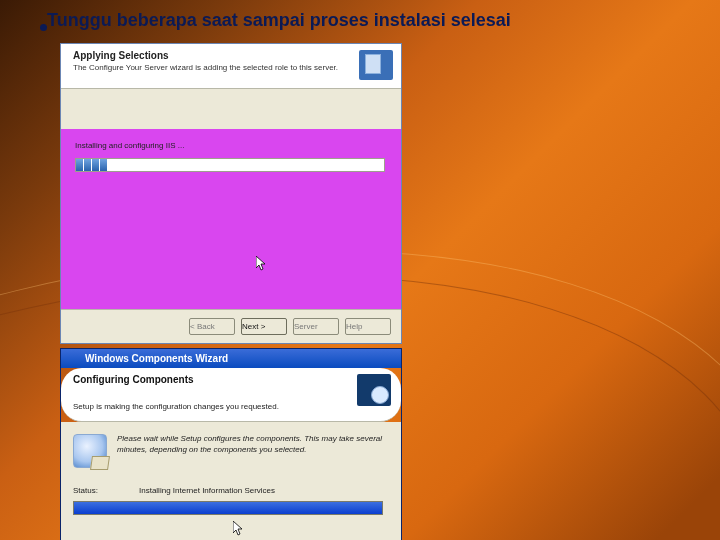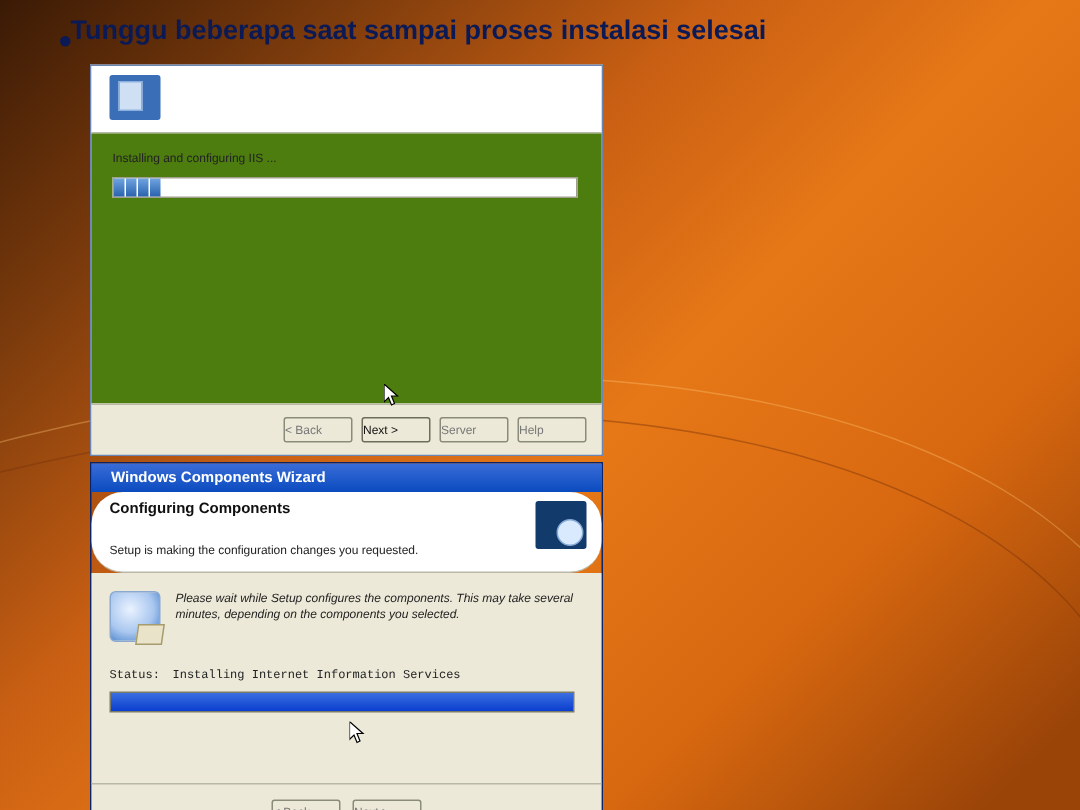--- a/index.html
+++ b/index.html
@@ -45,21 +45,21 @@
   .wiz-head-left .t1 { font-size:10px; font-weight:bold; color:#222; }
   .wiz-head-left .t2 { font-size:8px; color:#333; margin-top:2px; }
   .wiz-head-icon {
     width:34px; height:30px; background:#3a6fb7; border-radius:2px;
     position:relative;
   }
   .wiz-head-icon::after{
     content:""; position:absolute; left:6px; top:4px; width:14px; height:18px;
     background:#cfe0f5; border:1px solid #8bb0dd;
   }
-  .wiz-body { padding:12px 0 8px 14px; min-height:180px; background:#4d7c0f; }
+  .wiz-body { padding:12px 0 8px 14px; min-height:180px; background:#d946ef;margin-top:40px; }
   .wiz-status { font-size:8px; color:#222; }
   .progress-shell {
     margin-top:8px; width:310px; height:14px; border:1px solid #9f9f8d; background:#fff;
   }
   .progress-fill-seg {
     height:100%; display:flex; gap:1px;
   }
   .progress-fill-seg span{
     display:block; width:7px; height:100%;
     background:linear-gradient(#6fa4e0,#2a63ad);
@@ -75,21 +75,21 @@
   }
   .wiz-btn.enabled { color:#111; border-color:#6d6d5c; }
 
   
   .wcw {
     width:342px; margin-top:4px; border:1px solid #0a246a;
   }
   .wcw-titlebar{
     background:linear-gradient(#3a6cd8,#0a4bbf);
     color:#fff; font-size:10px; font-weight:bold;
-    padding:4px 13px;
+    padding:4px 24px;
   }
   .wcw-head{
     background:#fff; display:flex; justify-content:space-between;
     padding:6px 10px 10px 12px; border-bottom:1px solid #b8b8a8;border-radius:21px;
   }
   .wcw-head-left .c1{ font-size:10px; font-weight:bold; color:#111; }
   .wcw-head-left .c2{ font-size:8px; color:#222; margin-top:17px; }
   .wcw-head-icon{
     width:34px; height:32px; background:#123a6b; border-radius:2px; position:relative;
   }
@@ -104,21 +104,21 @@
   .wcw-icon2{
     width:34px; height:34px; flex:none;
     background:radial-gradient(circle at 40% 35%, #eaf2ff, #a9c7ef 55%, #5c8fd1 85%);
     border:1px solid #8aa9d2; border-radius:4px; position:relative;
   }
   .wcw-icon2::after{
     content:""; position:absolute; right:-3px; bottom:-3px; width:16px; height:12px;
     background:#e9e3c9; border:1px solid #a69c6e; transform:skewX(-8deg);
   }
   .wcw-msg{ font-size:8px; color:#222; line-height:1.35;font-style:italic; }
-  .wcw-status-row{ margin-top:18px; display:flex; gap:2px; font-size:8px; color:#222;font-family:Liberation Mono, monospace; }
+  .wcw-status-row{ margin-top:18px; display:flex; gap:26px; font-size:8px; color:#222; }
   .wcw-status-label{ width:40px; }
   .wcw-prog{
     margin-top:6px; width:310px; height:14px; border:1px solid #7a7a68; background:#fff;
   }
   .wcw-prog-fill{
     height:100%; width:100%;
     background:linear-gradient(#3b6fe0,#0a3ecf);
   }
   .wcw-foot{
     display:flex; gap:8px; justify-content:center;
@@ -140,20 +140,24 @@
 
   <div class="bullet-row">
     <div class="bullet-dot"></div>
     <div class="bullet-text">Tunggu beberapa saat sampai proses instalasi selesai</div>
   </div>
 
   <div class="panels">
 
     <div class="wiz">
       <div class="wiz-head">
+        <div class="wiz-head-left">
+          <div class="t1">Applying Selections</div>
+          <div class="t2">The Configure Your Server wizard is adding the selected role to this server.</div>
+        </div>
         <div class="wiz-head-icon"></div>
       </div>
       <div class="wiz-body">
         <div class="wiz-status">Installing and configuring IIS ...</div>
         <div class="progress-shell">
           <div class="progress-fill-seg" id="seg-fill">
               <span></span>
               <span></span>
               <span></span>
               <span></span>

